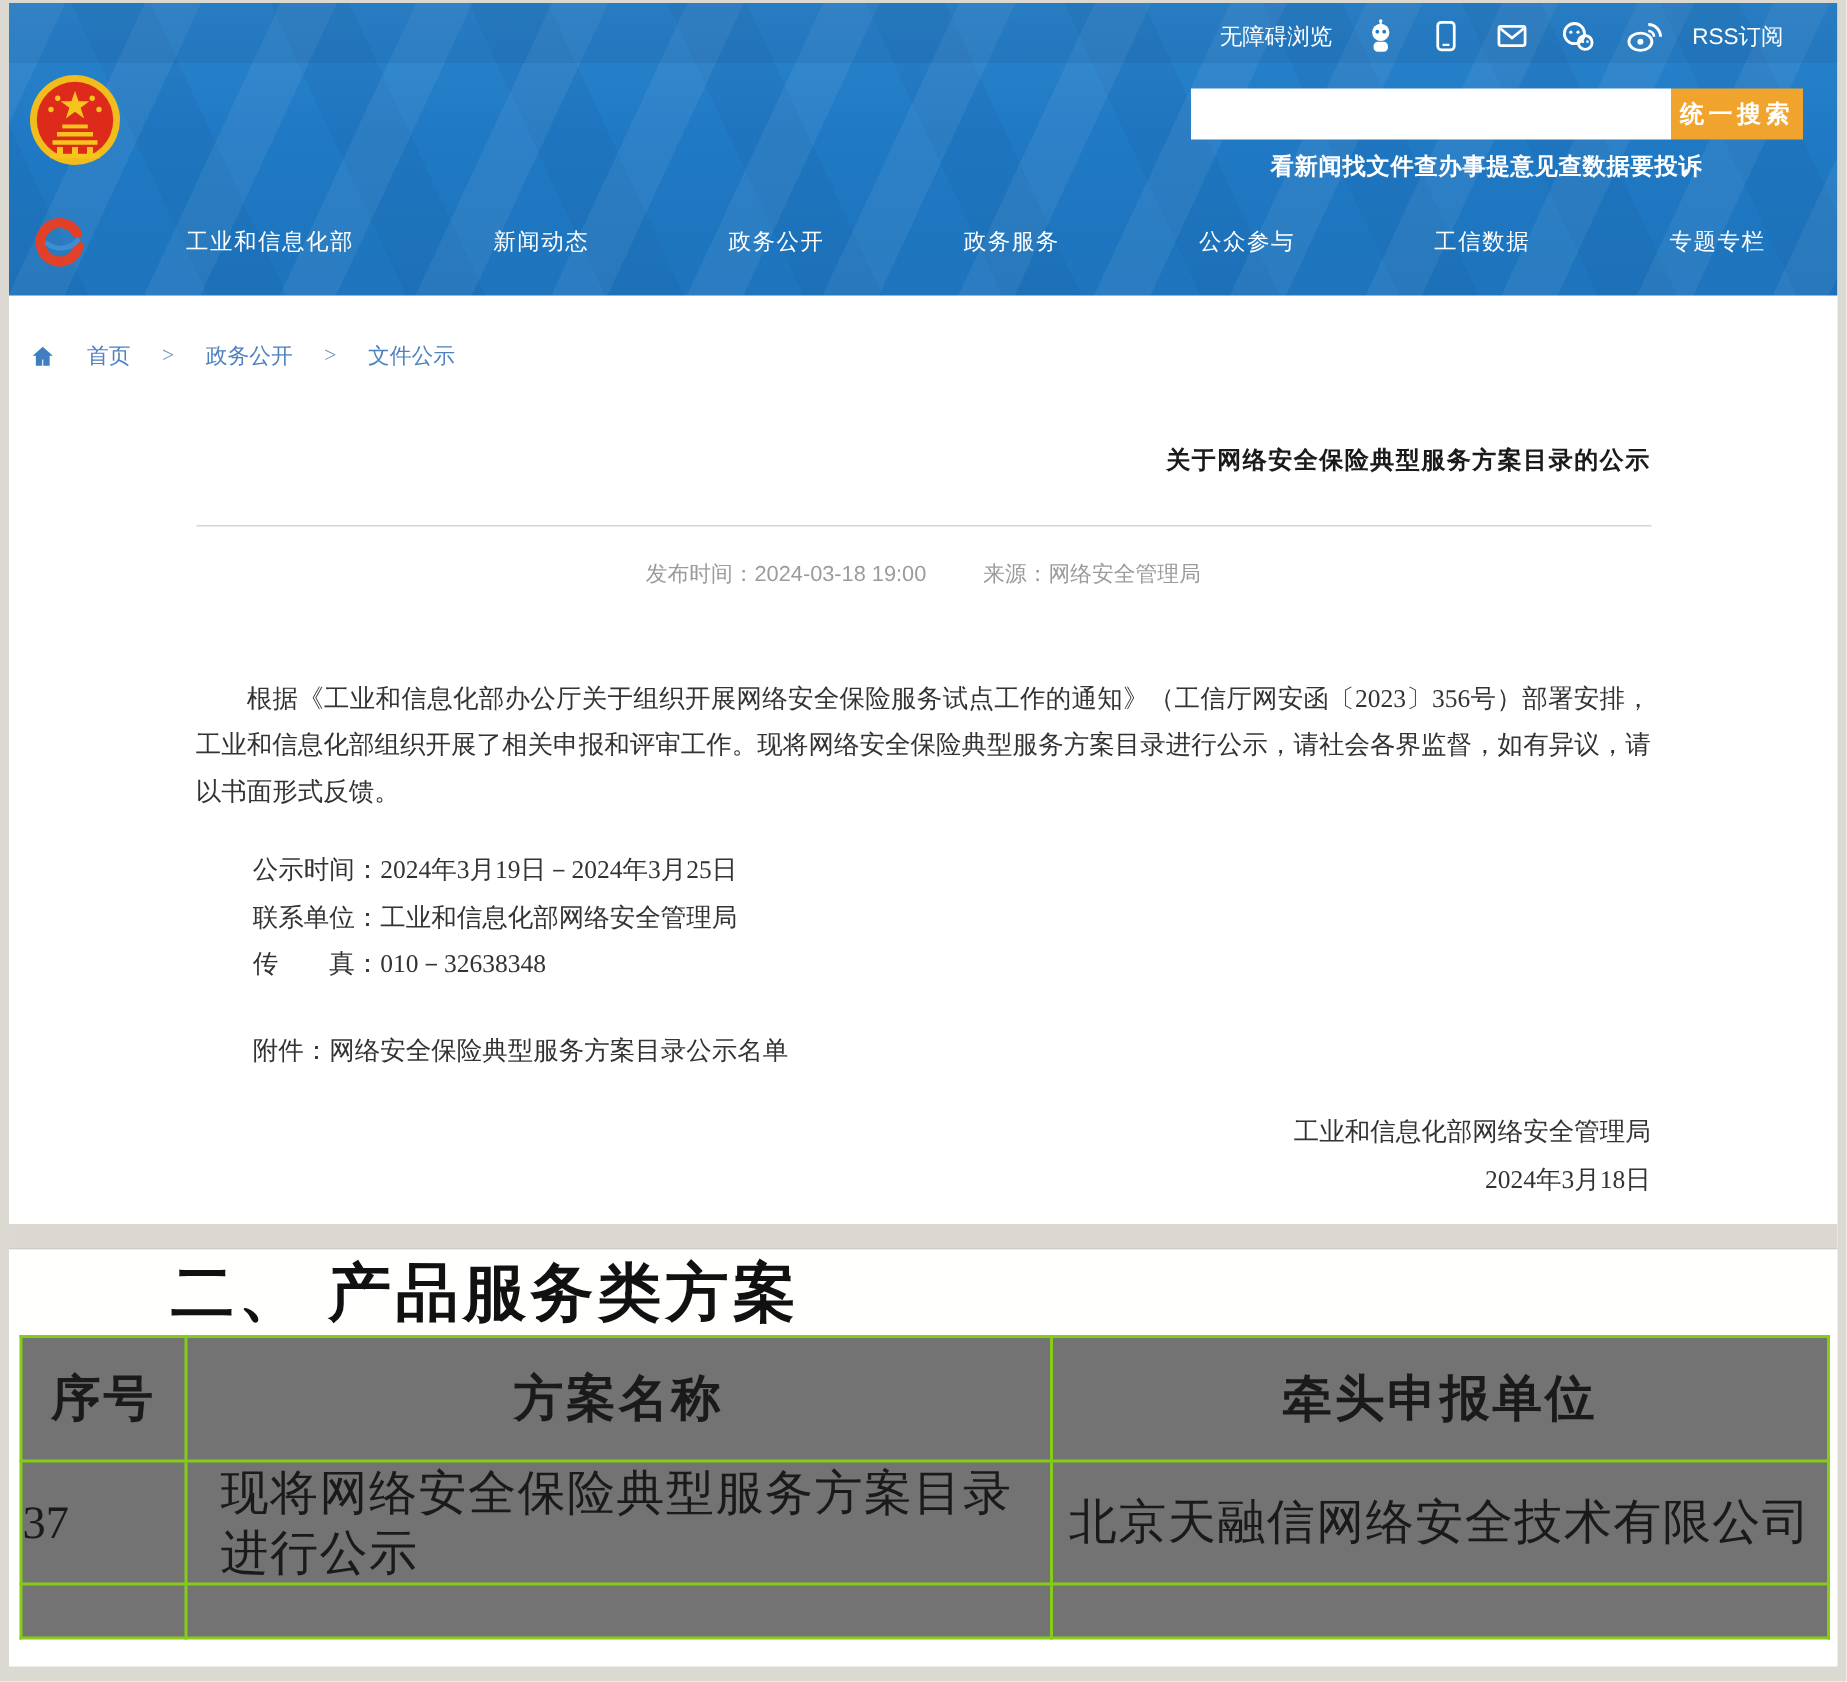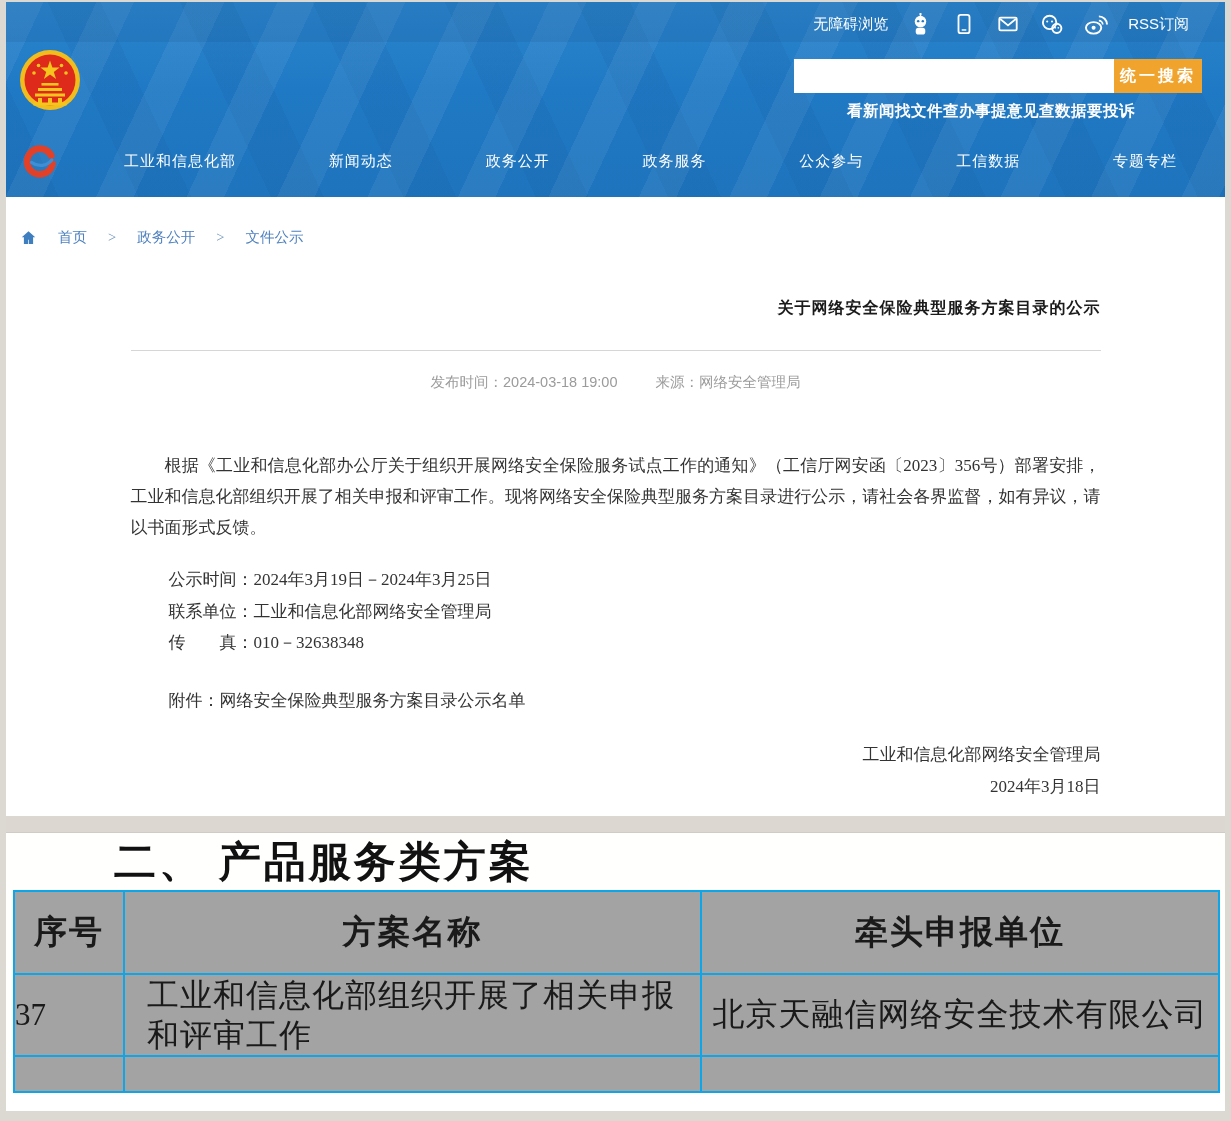--- a/index.html
+++ b/index.html
@@ -54,21 +54,21 @@
   .attachment { margin-top:30px; padding-left:38px; font-size:17px; color:#333; }
   .signature { margin-top:27px; text-align:right; font-size:17px; line-height:32px; color:#333; padding-bottom:13px; }
 
   
   .divider-strip { height:17px; background:#dcd8d1; border-bottom:1px solid #cfccc5; }
 
   
   .preview { background:#fffffe; padding-top:4px; }
   .preview-title { margin-left:108px; font-size:42px; font-weight:bold; color:#111; letter-spacing:3px; line-height:50px; }
   .doc-table { table-layout:fixed; width:1205px; margin:3px 0 0 7px; border-collapse:collapse; }
-  .doc-table th, .doc-table td { border:2px solid #0ea5e9; background:#a3a3a3; color:#1a1a1a; }
+  .doc-table th, .doc-table td { border:2px solid #84cc16; background:#737373; color:#1a1a1a; }
   .doc-table th { height:83px; font-size:33px; font-weight:bold; letter-spacing:2px; text-align:center; font-family:"Liberation Sans",sans-serif; }
   .doc-table td { height:81px; font-family:"Liberation Serif", serif; }
   td.cell-no { text-align:left; font-size:31px; }
   td.cell-name { font-size:32px; line-height:40px; padding:0 16px 0 22px; letter-spacing:1px; }
   td.cell-org { text-align:center; font-size:32px; letter-spacing:1px; }
   tr.partial td { height:36px; }
 </style>
 </head>
 <body>
 
@@ -220,21 +220,21 @@
           <col style="width:518px">
         </colgroup>
       <tbody>
           <tr>
         <th>序号</th>
         <th>方案名称</th>
         <th>牵头申报单位</th>
       </tr>
       <tr>
         <td class="cell-no">37</td>
-        <td class="cell-name">工业和信息化部组织开展了相关申报和评审工作</td>
+        <td class="cell-name">现将网络安全保险典型服务方案目录进行公示</td>
         <td class="cell-org">北京天融信网络安全技术有限公司</td>
       </tr>
       <tr class="partial">
         <td></td>
         <td></td>
         <td></td>
       </tr>
     </tbody>
       </table>
   </div>

